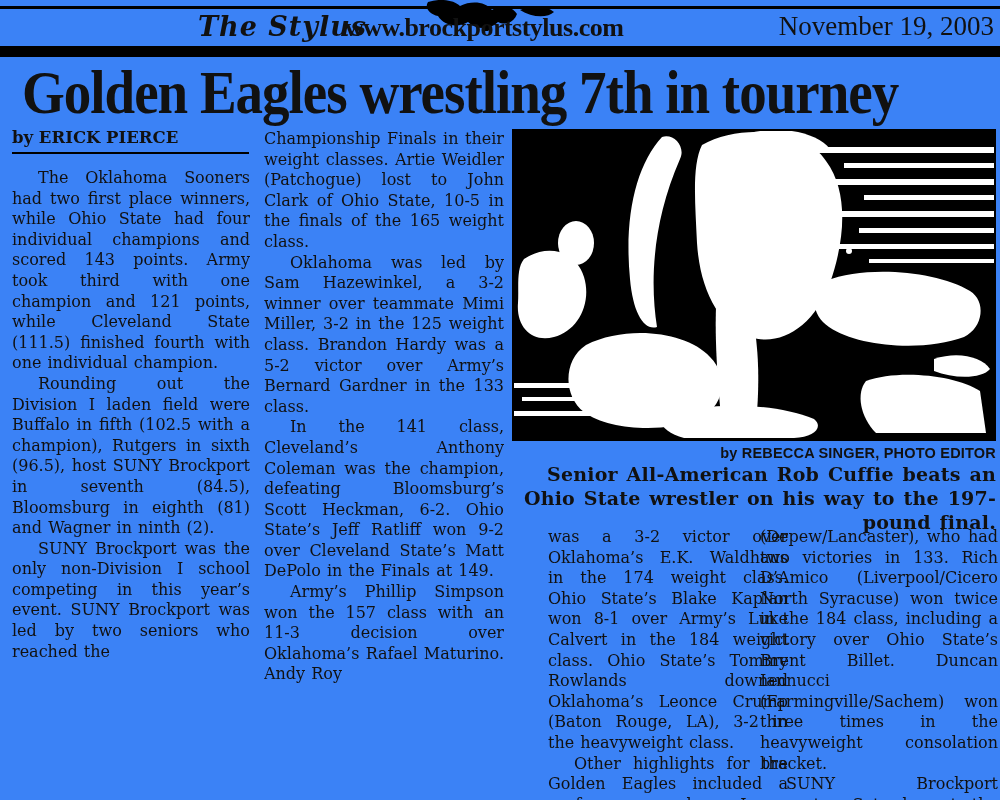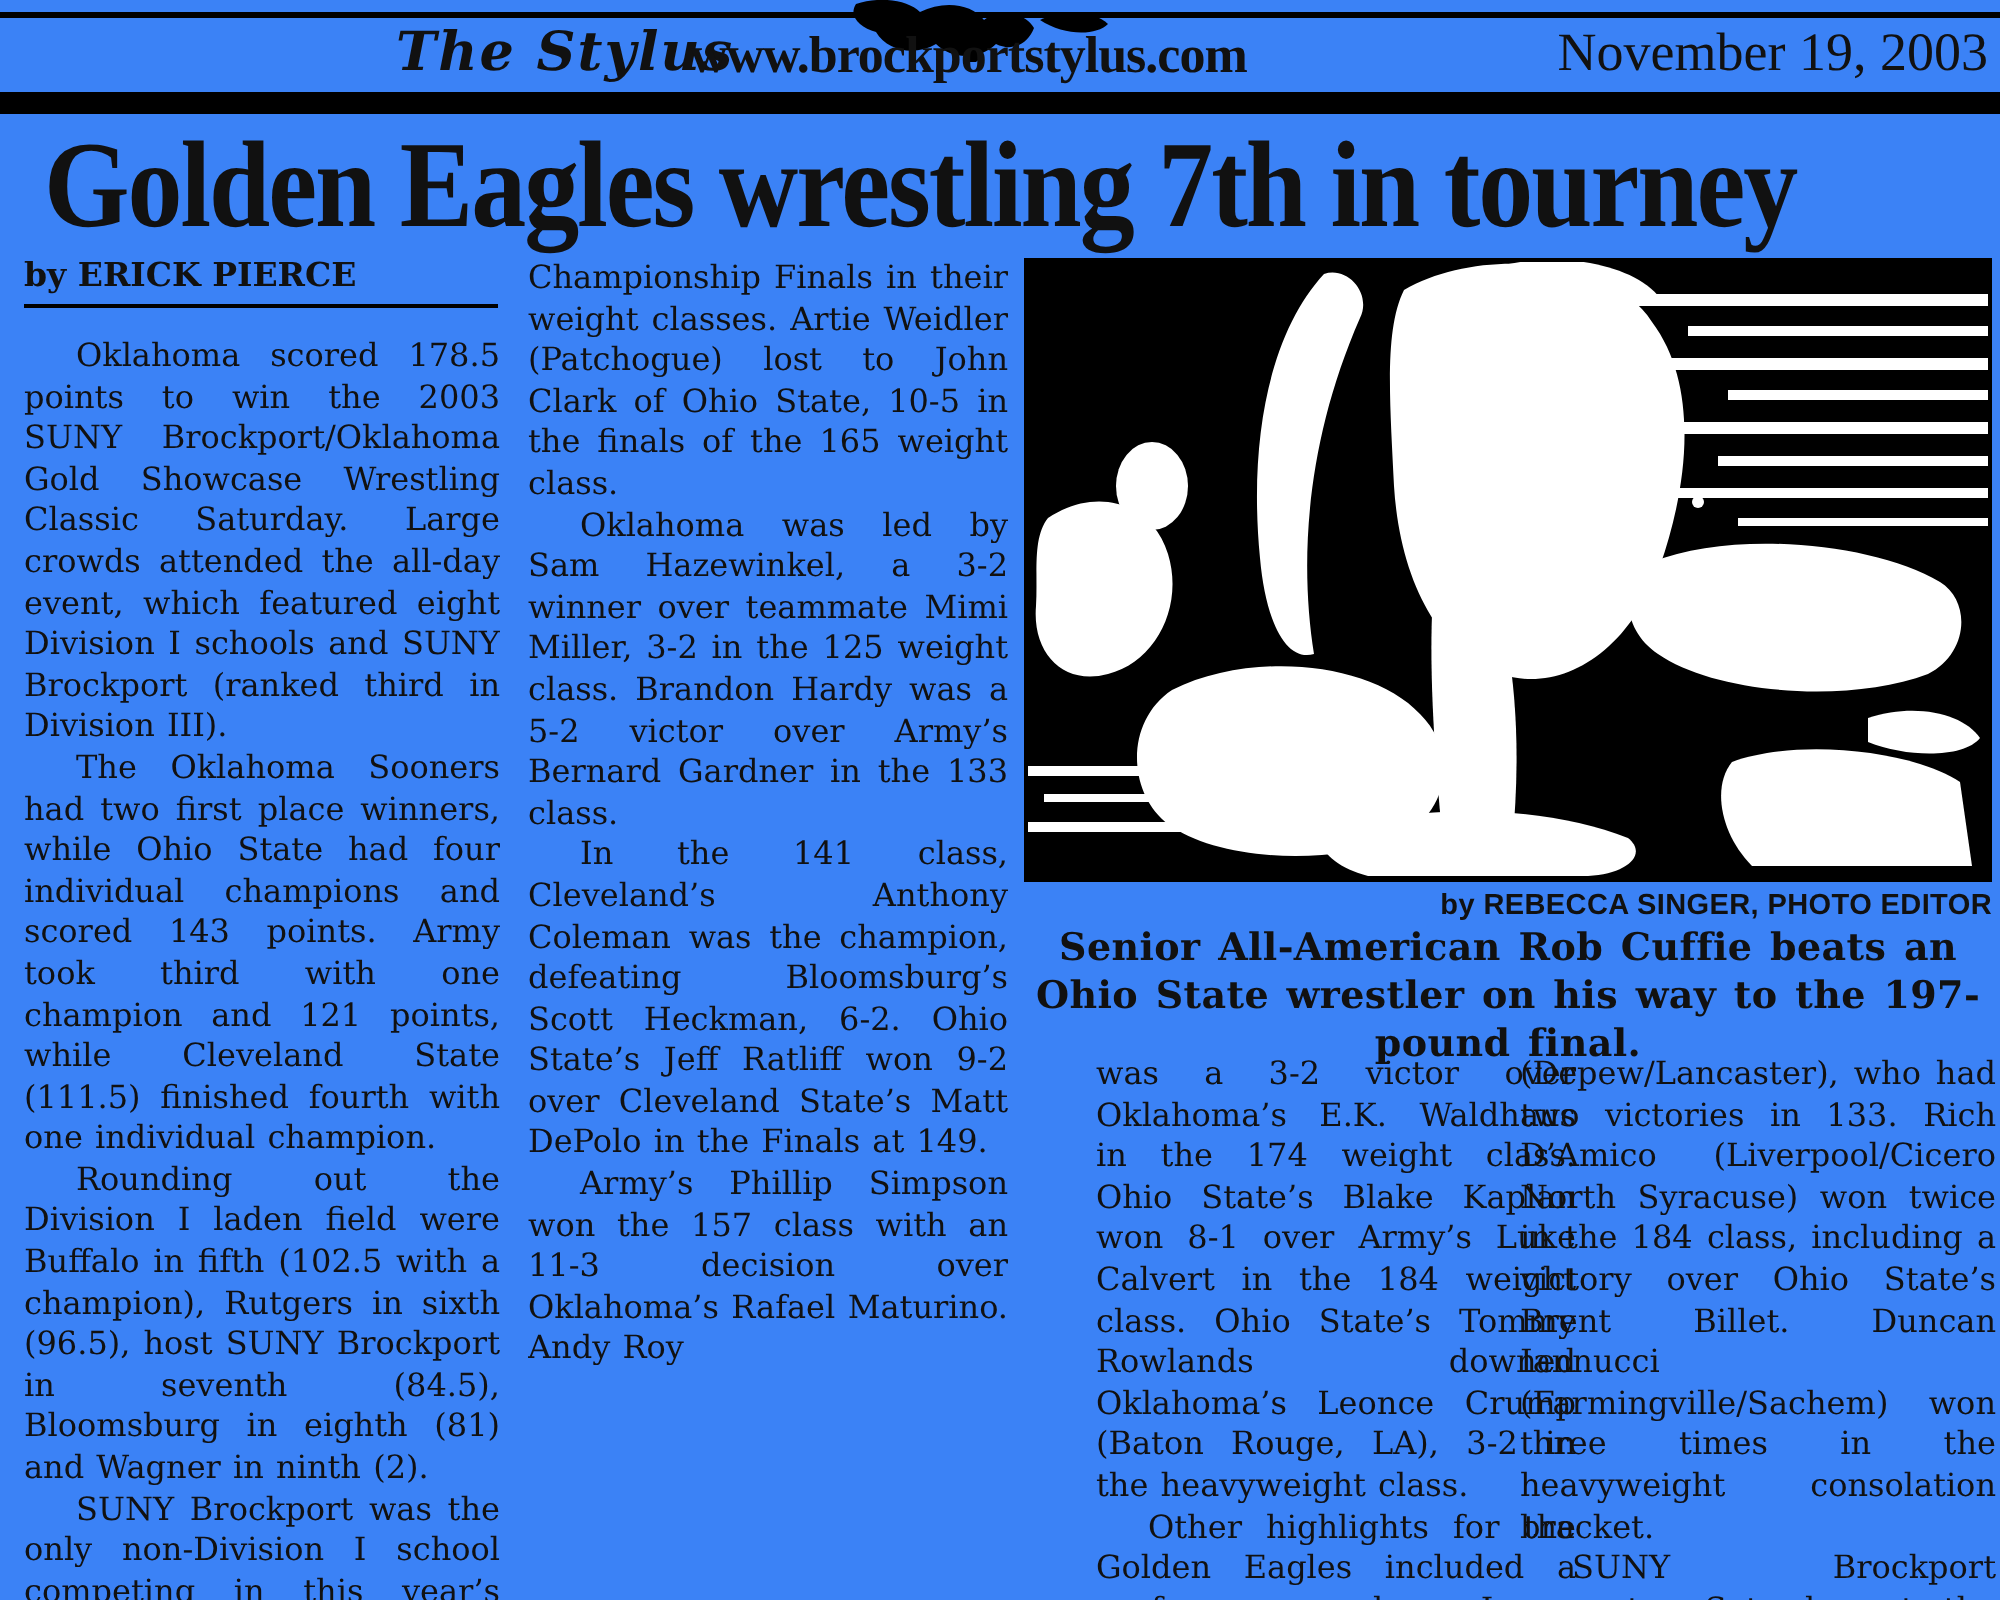--- a/index.html
+++ b/index.html
@@ -60,21 +60,21 @@
     overflow:hidden;
   }
   .photo-frame svg{display:block;}
   .photo-credit{
     text-align:right;margin-top:4px;
     font-family:"Liberation Sans", sans-serif;font-weight:bold;
     font-size:14.5px;letter-spacing:0.2px;
   }
   .photo-caption{
     margin-top:1px;font-weight:bold;font-size:19px;line-height:24px;
-    text-align:center;letter-spacing:0.2px;word-spacing:2px;
+    text-align:right;letter-spacing:0.2px;word-spacing:2px;
   }
 </style>
 </head>
 <body>
 
 <div class="page">
 
   <div class="topline"></div>
 
   <svg class="masthead-graphic" viewBox="0 0 180 32" aria-hidden="true">
@@ -88,21 +88,20 @@
   <div class="issue-date">November 19, 2003</div>
   <div class="thickbar"></div>
 
   <h1 class="headline" style="margin:0;">Golden Eagles wrestling 7th in tourney</h1>
 
   <div class="byline">
     <div class="byline-author">by ERICK PIERCE</div>
   </div>
 
   <div class="col col1">
-      <p>Oklahoma scored 178.5 points to win the 2003 SUNY Brockport/Oklahoma Gold Showcase Wrestling Classic Saturday. Large crowds attended the all-day event, which featured eight Division I schools and SUNY Brockport (ranked third in Division III).</p>
       <p>The Oklahoma Sooners had two first place winners, while Ohio State had four individual champions and scored 143 points. Army took third with one champion and 121 points, while Cleveland State (111.5) finished fourth with one individual champion.</p>
       <p>Rounding out the Division I laden field were Buffalo in fifth (102.5 with a champion), Rutgers in sixth (96.5), host SUNY Brockport in seventh (84.5), Bloomsburg in eighth (81) and Wagner in ninth (2).</p>
       <p>SUNY Brockport was the only non-Division I school competing in this year’s event. SUNY Brockport was led by two seniors who reached the</p>
     </div>
   <div class="col col2">
       <p class="cont">Championship Finals in their weight classes. Artie Weidler (Patchogue) lost to John Clark of Ohio State, 10-5 in the finals of the 165 weight class.</p>
       <p>Oklahoma was led by Sam Hazewinkel, a 3-2 winner over teammate Mimi Miller, 3-2 in the 125 weight class. Brandon Hardy was a 5-2 victor over Army’s Bernard Gardner in the 133 class.</p>
       <p>In the 141 class, Cleveland’s Anthony Coleman was the champion, defeating Bloomsburg’s Scott Heckman, 6-2. Ohio State’s Jeff Ratliff won 9-2 over Cleveland State’s Matt DePolo in the Finals at 149.</p>
       <p>Army’s Phillip Simpson won the 157 class with an 11-3 decision over Oklahoma’s Rafael Maturino. Andy Roy</p>
     </div>

